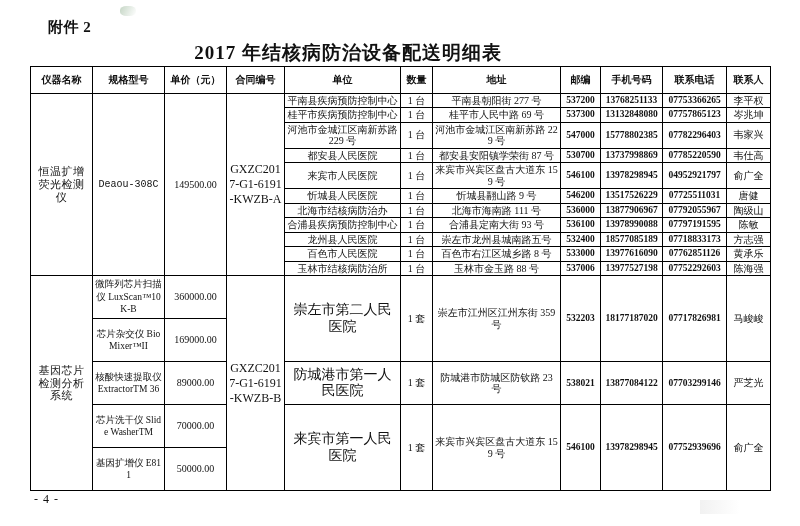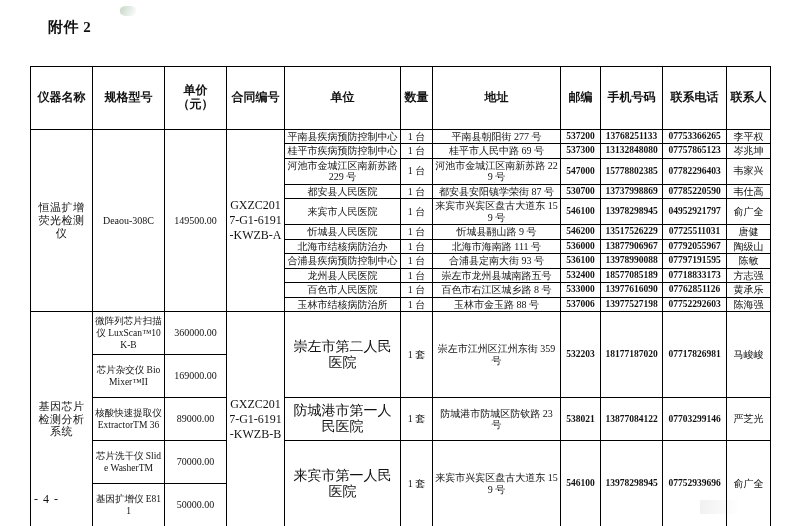--- a/index.html
+++ b/index.html
@@ -55,31 +55,31 @@
   }
   table.main th, table.main td {
     border: 1px solid #000;
     padding: 1px 2px;
     text-align: center;
     vertical-align: middle;
     word-break: break-all;
   }
   table.main thead th {
     font-weight: bold;
-    font-size: 12px;
-    padding: 17px 1px;
+    font-size: 10px;
+    padding: 7px 1px;
   }
   td.name-cell {
     font-size: 11px;
     font-weight: normal;
     letter-spacing: 0.5px;
   }
   td.model-cell {
     font-size: 10px;
-    font-family: Liberation Serif, serif;
+    font-family: Liberation Mono, monospace;
   }
   td.model-cell-small {
     font-size: 9.5px;
     line-height: 1.3;
     text-align: left;
     padding-left: 3px;
   }
   td.price-cell {
     font-size: 10px;
   }
@@ -140,20 +140,21 @@
 </style>
 </head>
 <body>
 
 <div class="page">
 
   <div class="scan-art-1"></div>
   <div class="scan-art-2"></div>
 
   <div class="attach-label">附件 2</div>
+  <div class="doc-title">2017 年结核病防治设备配送明细表</div>
 
   <div class="table-wrap">
     <table class="main">
       <colgroup>
         <col style="width:62px">
         <col style="width:72px">
         <col style="width:62px">
         <col style="width:58px">
         <col style="width:116px">
         <col style="width:32px">

